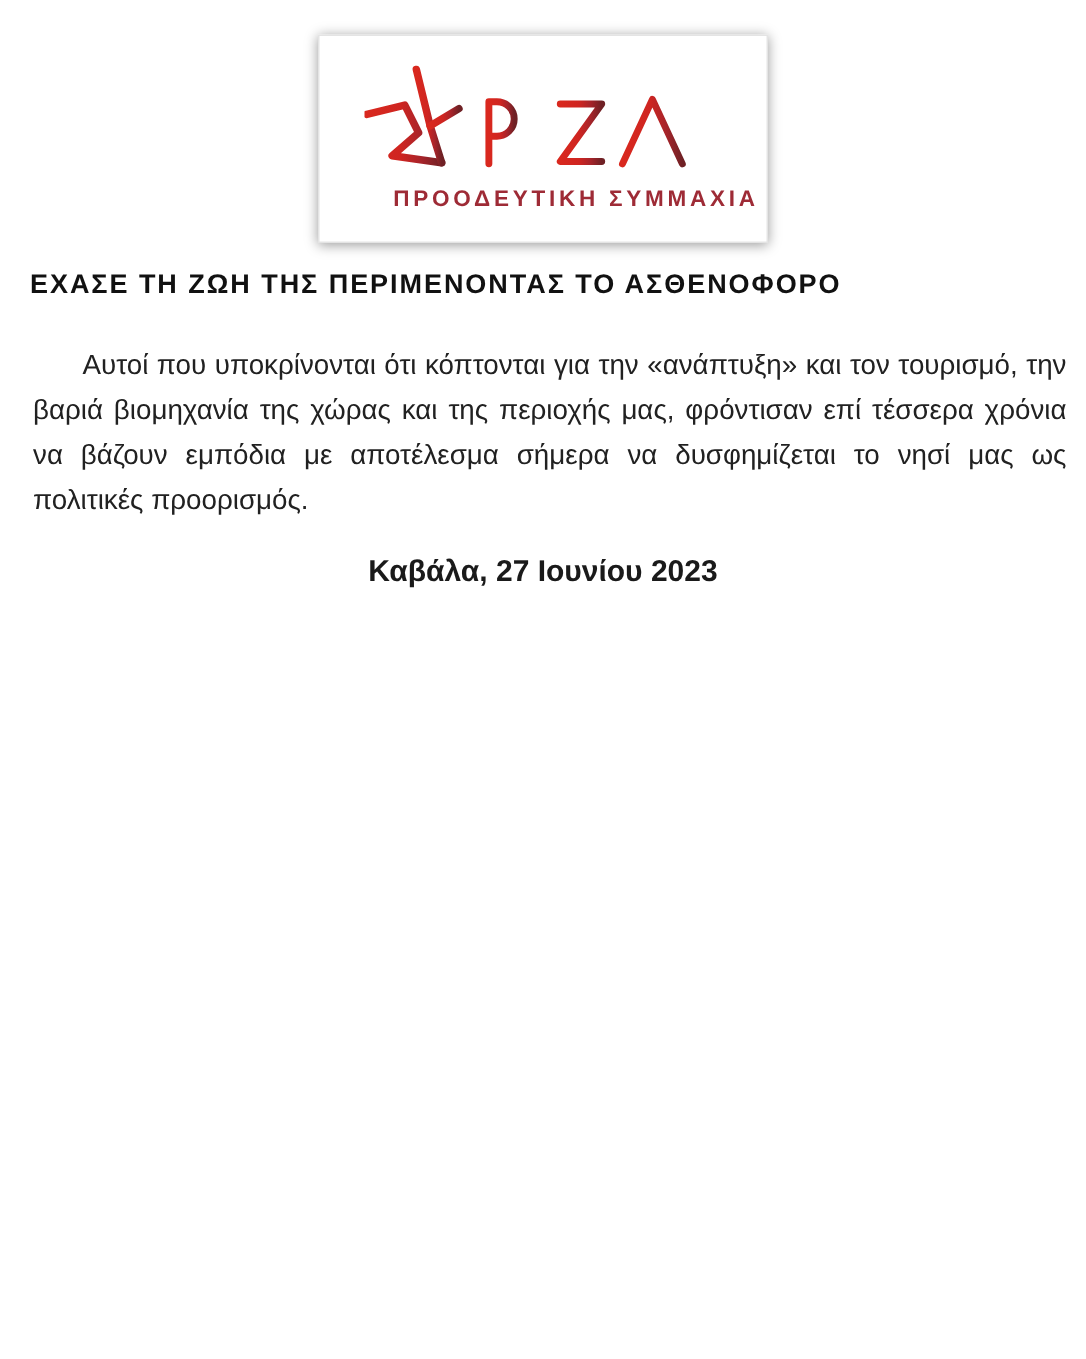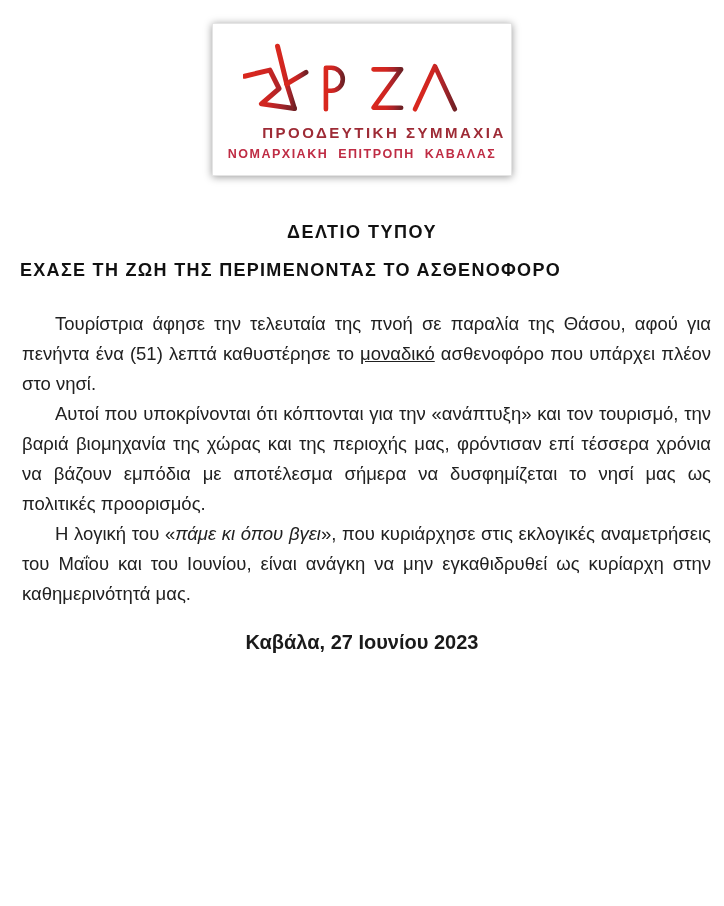--- a/index.html
+++ b/index.html
@@ -116,28 +116,24 @@
 
         <g stroke-width="6">
           <path d="M 108,92 L 108,38 L 115,38 A 14.5,14.5 0 0 1 115,68 L 108,68"></path>
           <path d="M 148,38 L 148,92"></path>
           <path d="M 170,40 L 206,40 L 170,90 L 206,90"></path>
           <path d="M 224,92 L 250,36 L 276,92"></path>
         </g>
       </g>
     </svg>
     <div class="logo-tagline">ΠΡΟΟΔΕΥΤΙΚΗ ΣΥΜΜΑΧΙΑ</div>
-    <div class="logo-committee">ΝΟΜΑΡΧΙΑΚΗ ΕΠΙΤΡΟΠΗ ΚΑΒΑΛΑΣ</div>
   </div>
 
-  <div class="kicker">ΔΕΛΤΙΟ ΤΥΠΟΥ</div>
 
   <h1 class="title">ΕΧΑΣΕ ΤΗ ΖΩΗ ΤΗΣ ΠΕΡΙΜΕΝΟΝΤΑΣ ΤΟ ΑΣΘΕΝΟΦΟΡΟ</h1>
 
   <div class="body-text" id="body-paragraphs">
-      <p><span>Τουρίστρια άφησε την τελευταία της πνοή σε παραλία της Θάσου, αφού για πενήντα ένα (51) λεπτά καθυστέρησε το </span><span class="run-underline">μοναδικό</span><span> ασθενοφόρο που υπάρχει πλέον στο νησί.</span></p>
       <p><span>Αυτοί που υποκρίνονται ότι κόπτονται για την «ανάπτυξη» και τον τουρισμό, την βαριά βιομηχανία της χώρας και της περιοχής μας, φρόντισαν επί τέσσερα χρόνια να βάζουν εμπόδια με αποτέλεσμα σήμερα να δυσφημίζεται το νησί μας ως πολιτικές προορισμός.</span></p>
-      <p><span>Η λογική του «</span><span class="run-italic">πάμε κι όπου βγει</span><span>», που κυριάρχησε στις εκλογικές αναμετρήσεις του Μαΐου και του Ιουνίου, είναι ανάγκη να μην εγκαθιδρυθεί ως κυρίαρχη στην καθημερινότητά μας.</span></p>
     </div>
 
   <div class="dateline">Καβάλα, 27 Ιουνίου 2023</div>
 
 </div>
 
 </body></html>

